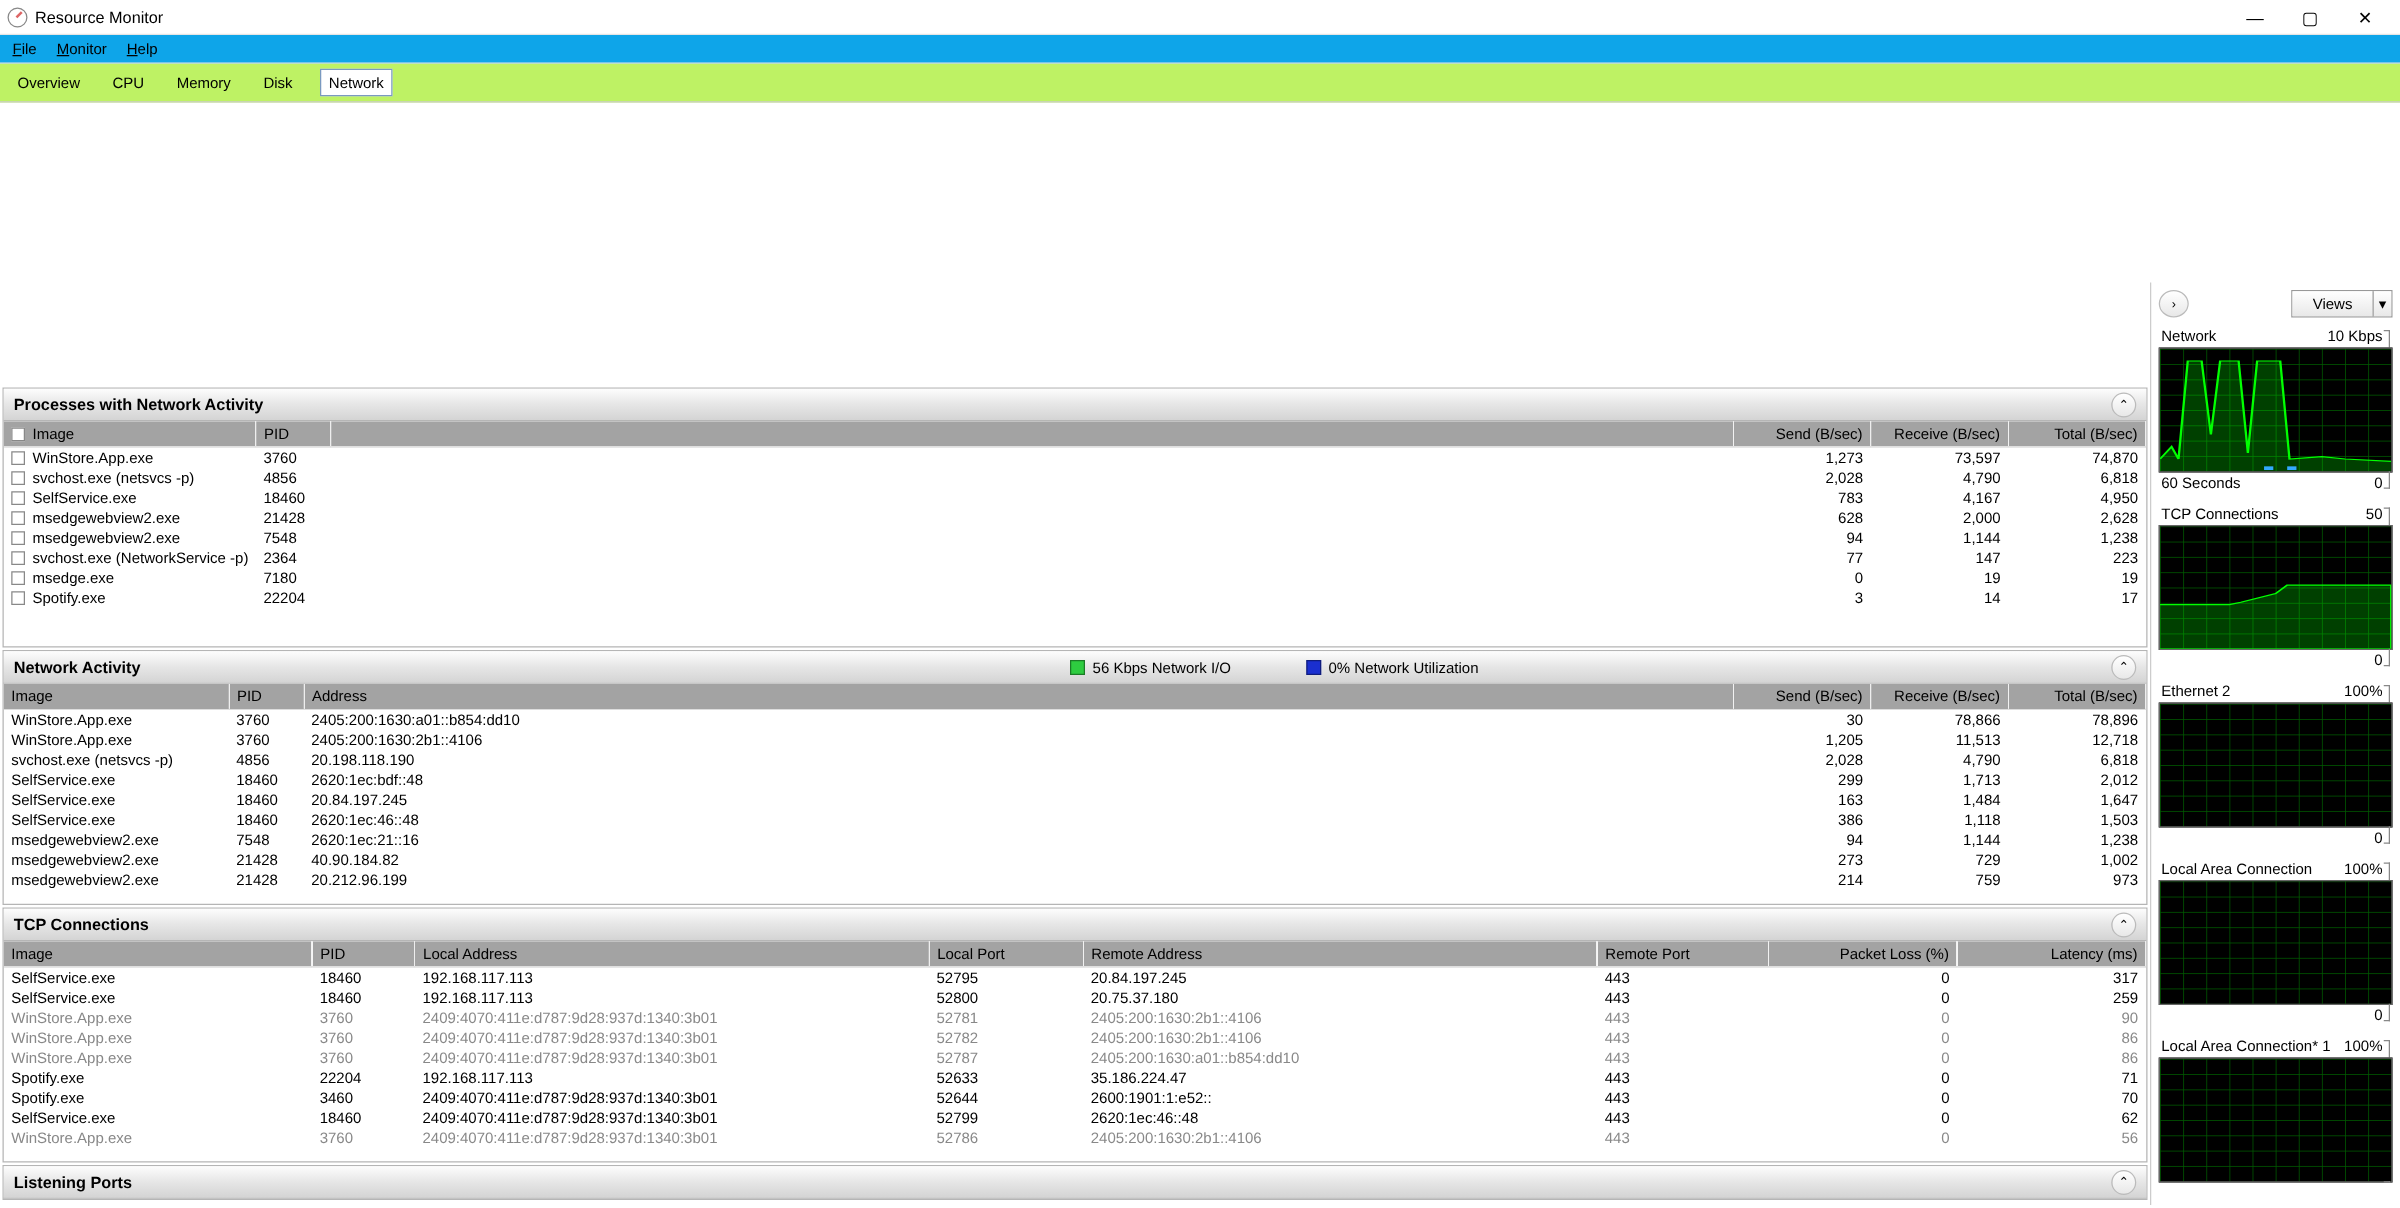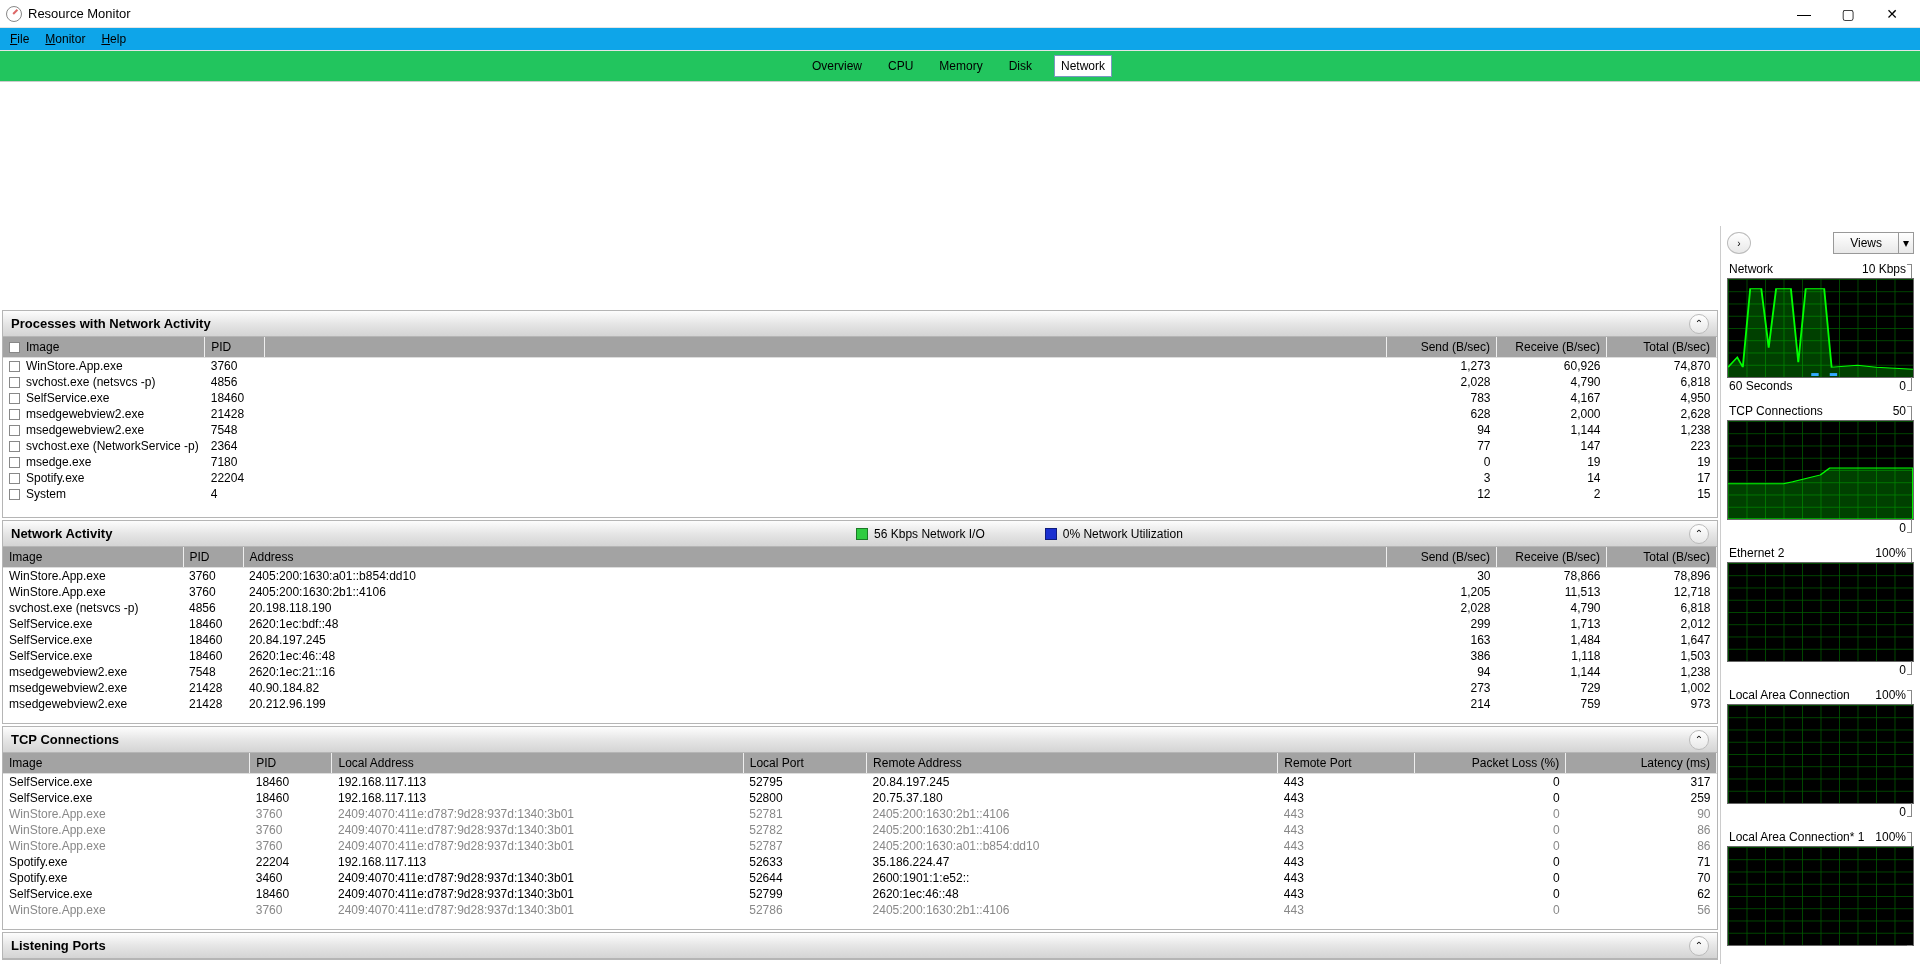--- a/index.html
+++ b/index.html
@@ -9,21 +9,21 @@
 .titlebar-icon { width: 16px; height: 16px; margin-right: 6px; border: 1.5px solid #888; border-radius: 50%; position: relative; }
 .titlebar-icon::after { content:""; position:absolute; left:50%; top:50%; width:6px; height:1.5px; background:#d66; transform-origin:left; transform:translate(-1px,-1px) rotate(-45deg); }
 .titlebar-title { font-size: 13px; }
 .titlebar-spacer { flex: 1; }
 .win-btn { width: 44px; height: 28px; display:flex; align-items:center; justify-content:center; cursor:pointer; font-size: 14px; }
 
 .menubar { display:flex; gap: 16px; padding: 4px 10px; background:#0ea5e9; border-bottom:1px solid #e5e5e5; }
 .menu-item { cursor:pointer; }
 .menu-item u { text-decoration: underline; }
 
-.tabbar { display:flex; gap: 18px; align-items:center; padding: 4px 10px; background:#22c55e; border-bottom:1px solid #ccc;justify-content:center; }
+.tabbar { display:flex; gap: 18px; align-items:center; padding: 4px 10px; background:#bef264; border-bottom:1px solid #ccc; }
 .tab { padding: 4px 4px; cursor:pointer; }
 .tab.active { border:1px solid #7a99c0; background:#fff; padding: 3px 6px; }
 
 .workspace { display:flex; height: calc(100vh - 28px - 26px - 30px); align-items: flex-end; }
 .main-col { flex:1; overflow:hidden; display:flex; flex-direction:column; gap:0; padding: 2px; }
 .side-col { width: 200px; overflow-y:auto; overflow-x:hidden; padding: 6px; border-left:1px solid #ccc; }
 
 .panel { border:1px solid #b5b5b5; margin-bottom: 2px; }
 .panel-header { display:flex; align-items:center; height: 26px; padding: 0 8px;
   background: linear-gradient(#fdfdfd,#e6e6e6,#d4d4d4); border-bottom:1px solid #b5b5b5; cursor:pointer; }
@@ -112,21 +112,21 @@
             <th class="num" style="width:110px">Receive (B/sec)</th>
             <th class="num" style="width:110px">Total (B/sec)</th>
           </tr>
             </thead>
           <tbody id="proc-body">
               <tr>
                 <td><span class="chk"></span>WinStore.App.exe</td>
                 <td>3760</td>
                 <td></td>
                 <td class="num">1,273</td>
-                <td class="num">60,926</td>
+                <td class="num">73,597</td>
                 <td class="num">74,870</td>
               </tr>
               <tr>
                 <td><span class="chk"></span>svchost.exe (netsvcs -p)</td>
                 <td>4856</td>
                 <td></td>
                 <td class="num">2,028</td>
                 <td class="num">4,790</td>
                 <td class="num">6,818</td>
               </tr>
@@ -170,28 +170,20 @@
                 <td class="num">19</td>
                 <td class="num">19</td>
               </tr>
               <tr>
                 <td><span class="chk"></span>Spotify.exe</td>
                 <td>22204</td>
                 <td></td>
                 <td class="num">3</td>
                 <td class="num">14</td>
                 <td class="num">17</td>
-              </tr>
-              <tr>
-                <td><span class="chk"></span>System</td>
-                <td>4</td>
-                <td></td>
-                <td class="num">12</td>
-                <td class="num">2</td>
-                <td class="num">15</td>
               </tr>
             </tbody>
         </table>
       </div>
     </div>
 
     <div class="panel">
       <div class="panel-header">
         <span class="panel-title">Network Activity</span>
         <span class="panel-hdr-spacer"></span>

